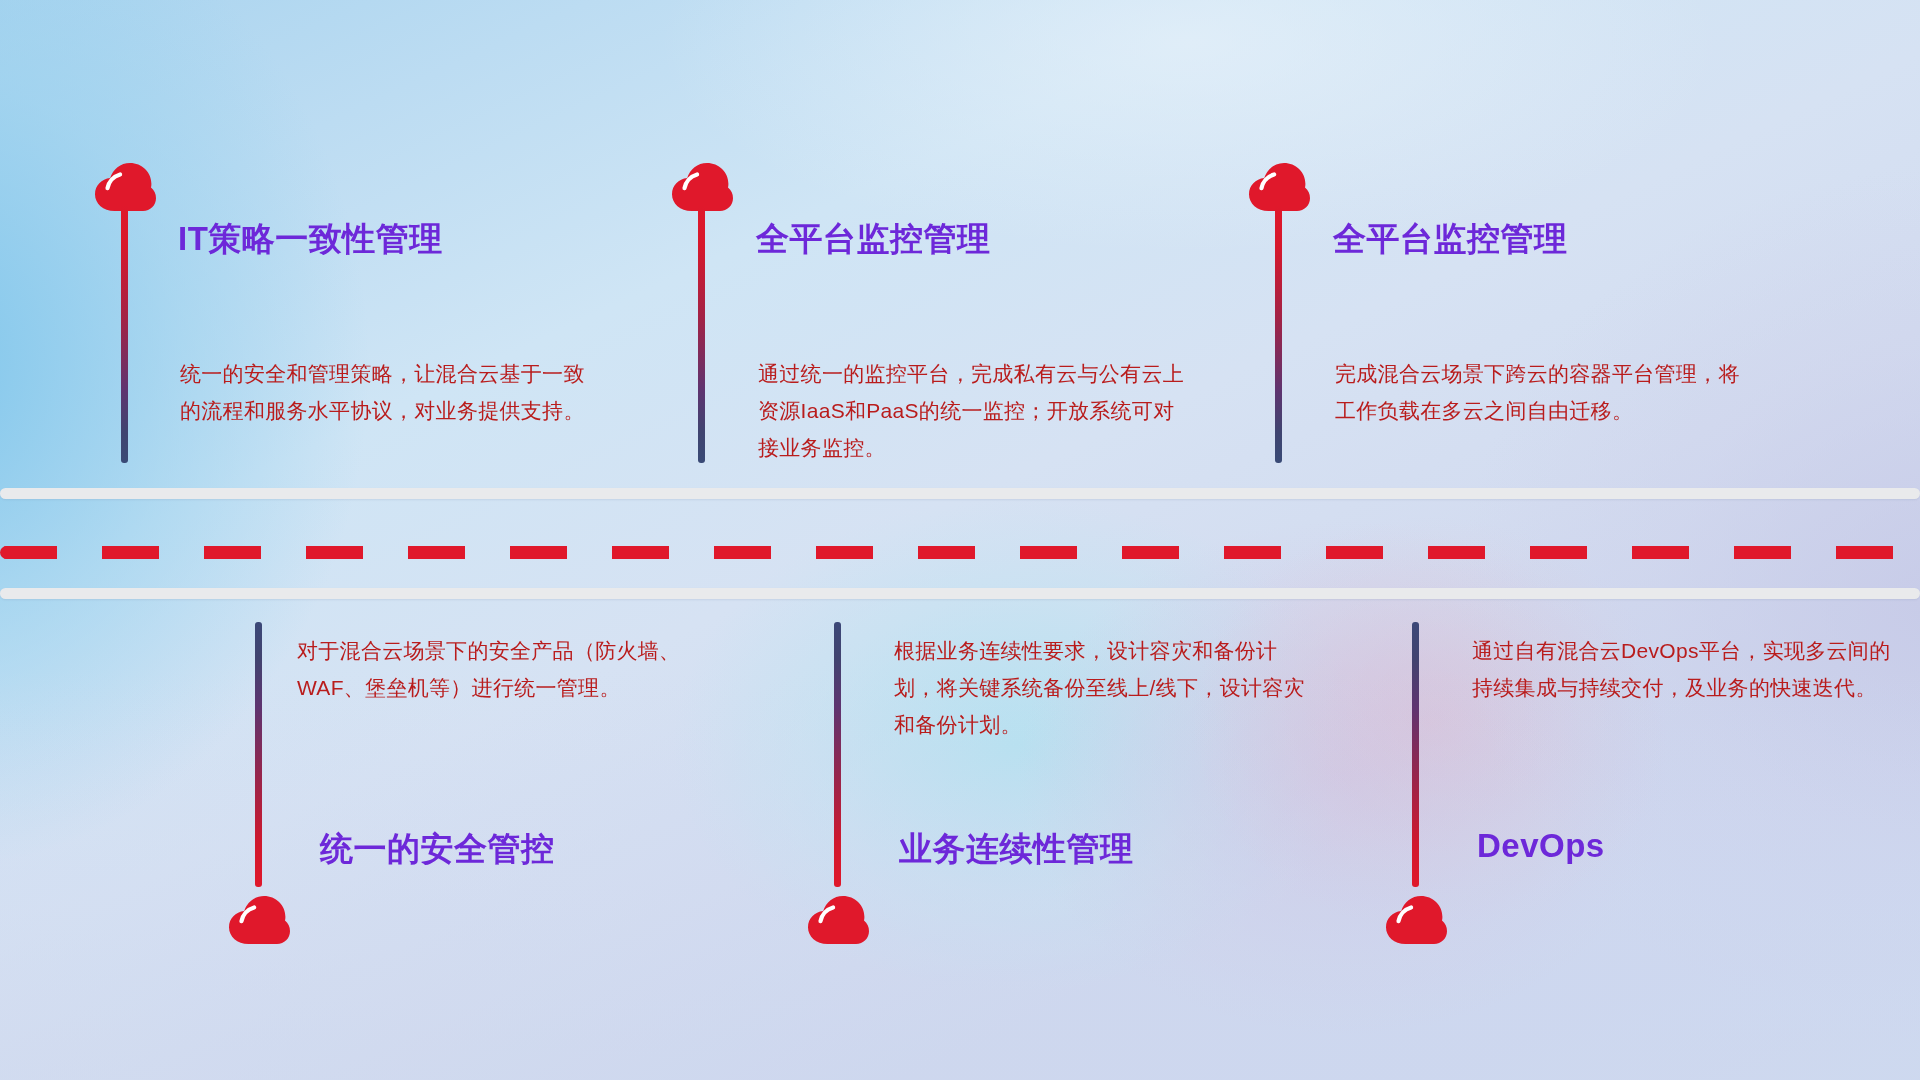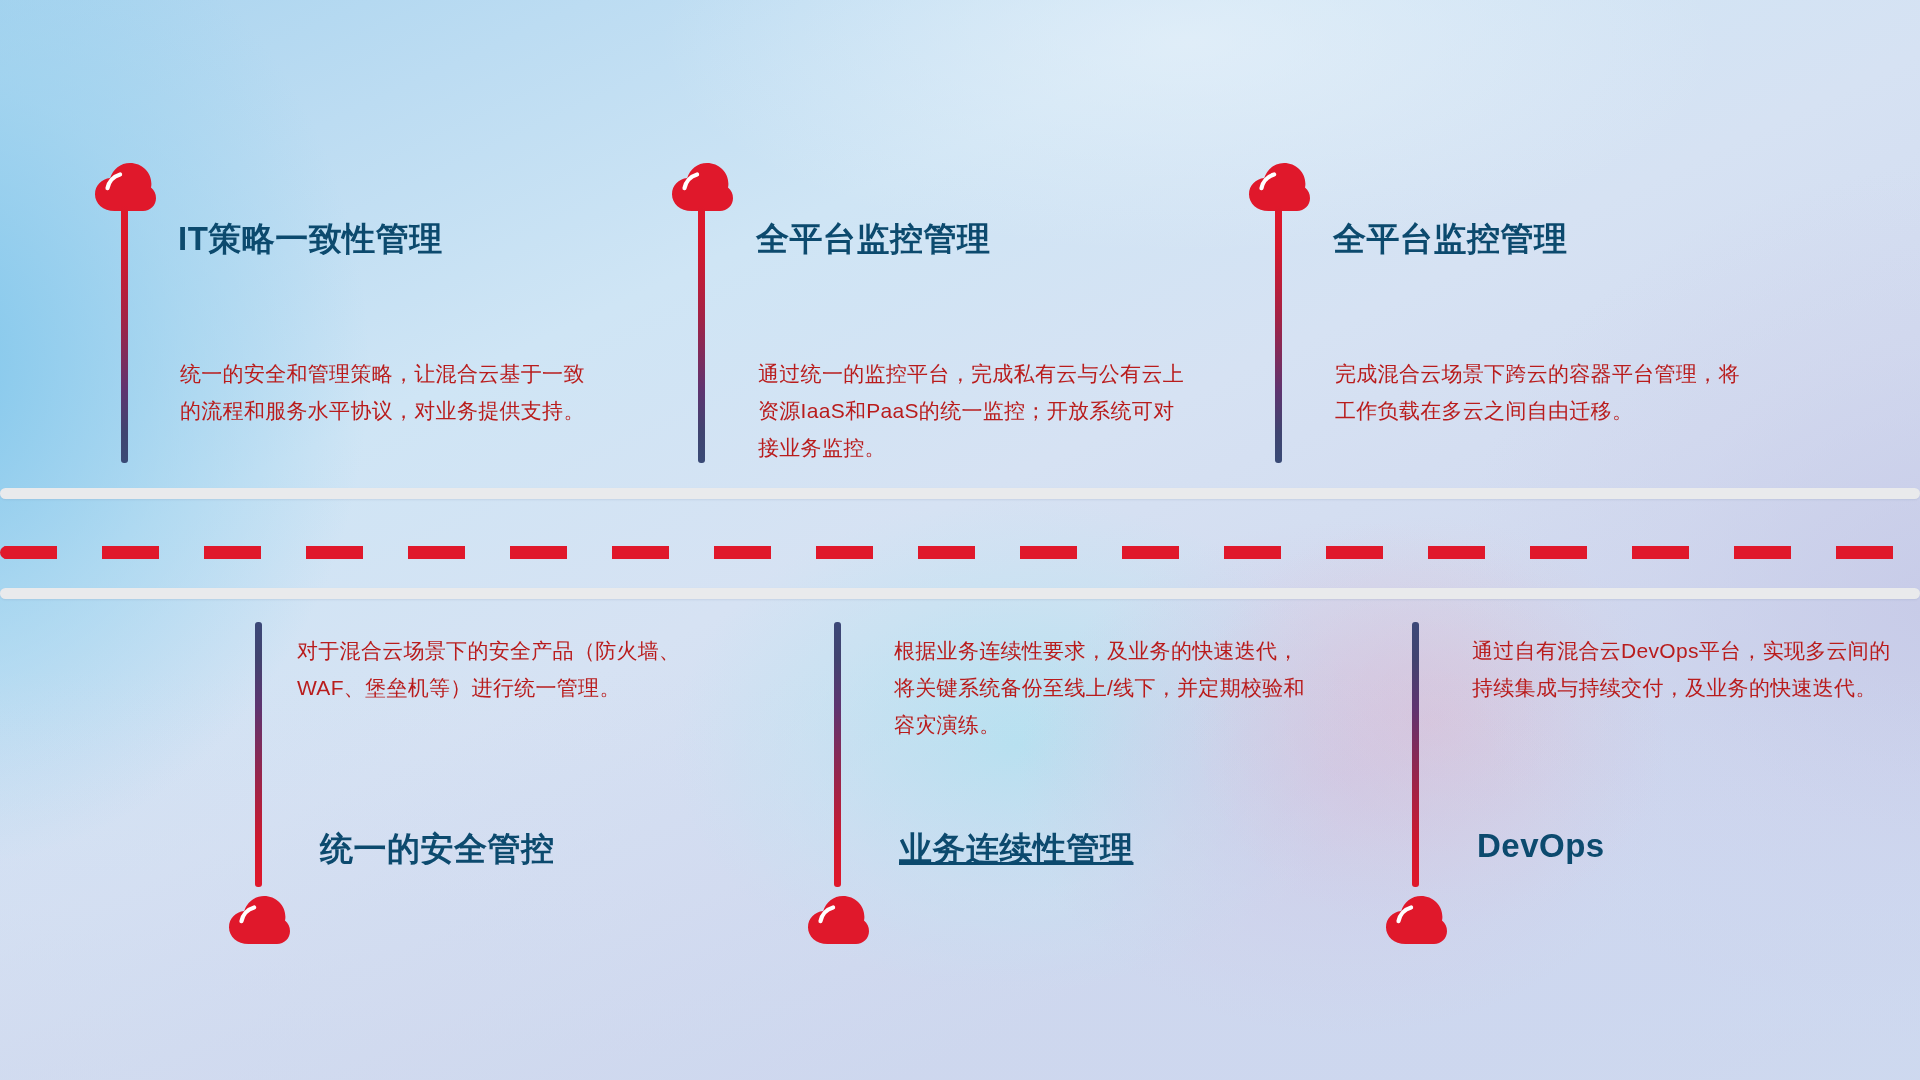--- a/index.html
+++ b/index.html
@@ -118,21 +118,21 @@
     background:linear-gradient(180deg,#3c4878 0%,#41436f 14%,#5e3470 32%,#9b2449 60%,#d1182d 84%,#e0182b 100%);
   }
 
   .cloud-icon { position:absolute; width:62px; height:50px; }
 
   
   .card-title {
     position:absolute;
     font-size:33px;
     font-weight:700;
-    color:#0c4a6e;
+    color:#6d28d9;
     letter-spacing:0.5px;
     white-space:nowrap;
     text-align:right;
   }
   .card-desc {
     position:absolute;
     font-size:21px;
     line-height:37px;
     color:#b91c1c;
     width:360px;
@@ -200,22 +200,22 @@
     <span class="cloud-icon" style="left:228px; top:895px;">
       <svg viewBox="0 0 62 50" width="62" height="50" aria-hidden="true">
         <path d="M20.5 49C9.2 49 1 41.6 1 32.2 1 23.6 7.6 16.9 16.2 16.1 18.8 7.3 26.6 1 36 1c11.8 0 21.4 9.2 21.4 20.7 0 1.3-.1 2.6-.4 3.8C60.3 28 62 32 62 36.2 62 43.3 56.2 49 49 49Z" fill="#e0182b"></path>
         <path d="M13.5 26.2c1.1-6.5 6-11.9 12.6-13.8" fill="none" stroke="#ffffff" stroke-width="4.2" stroke-linecap="round"></path>
       </svg>
     </span>
   </div>
 
   <div class="pin">
     <span class="pin-stem up" style="left:834px; top:622px; height:265px;"></span>
-    <div class="card-desc" style="left:894px; top:632px; width:420px;">根据业务连续性要求，及业务的快速迭代，将关键系统备份至线上/线下，并定期校验和容灾演练。</div>
-    <div class="card-title" style="left:899px; top:827px;text-decoration:underline;">业务连续性管理</div>
+    <div class="card-desc" style="left:894px; top:632px; width:420px;">根据业务连续性要求，设计容灾和备份计划，将关键系统备份至线上/线下，设计容灾和备份计划。</div>
+    <div class="card-title" style="left:899px; top:827px;">业务连续性管理</div>
     <span class="cloud-icon" style="left:807px; top:895px;">
       <svg viewBox="0 0 62 50" width="62" height="50" aria-hidden="true">
         <path d="M20.5 49C9.2 49 1 41.6 1 32.2 1 23.6 7.6 16.9 16.2 16.1 18.8 7.3 26.6 1 36 1c11.8 0 21.4 9.2 21.4 20.7 0 1.3-.1 2.6-.4 3.8C60.3 28 62 32 62 36.2 62 43.3 56.2 49 49 49Z" fill="#e0182b"></path>
         <path d="M13.5 26.2c1.1-6.5 6-11.9 12.6-13.8" fill="none" stroke="#ffffff" stroke-width="4.2" stroke-linecap="round"></path>
       </svg>
     </span>
   </div>
 
   <div class="pin">
     <span class="pin-stem up" style="left:1412px; top:622px; height:265px;"></span>

